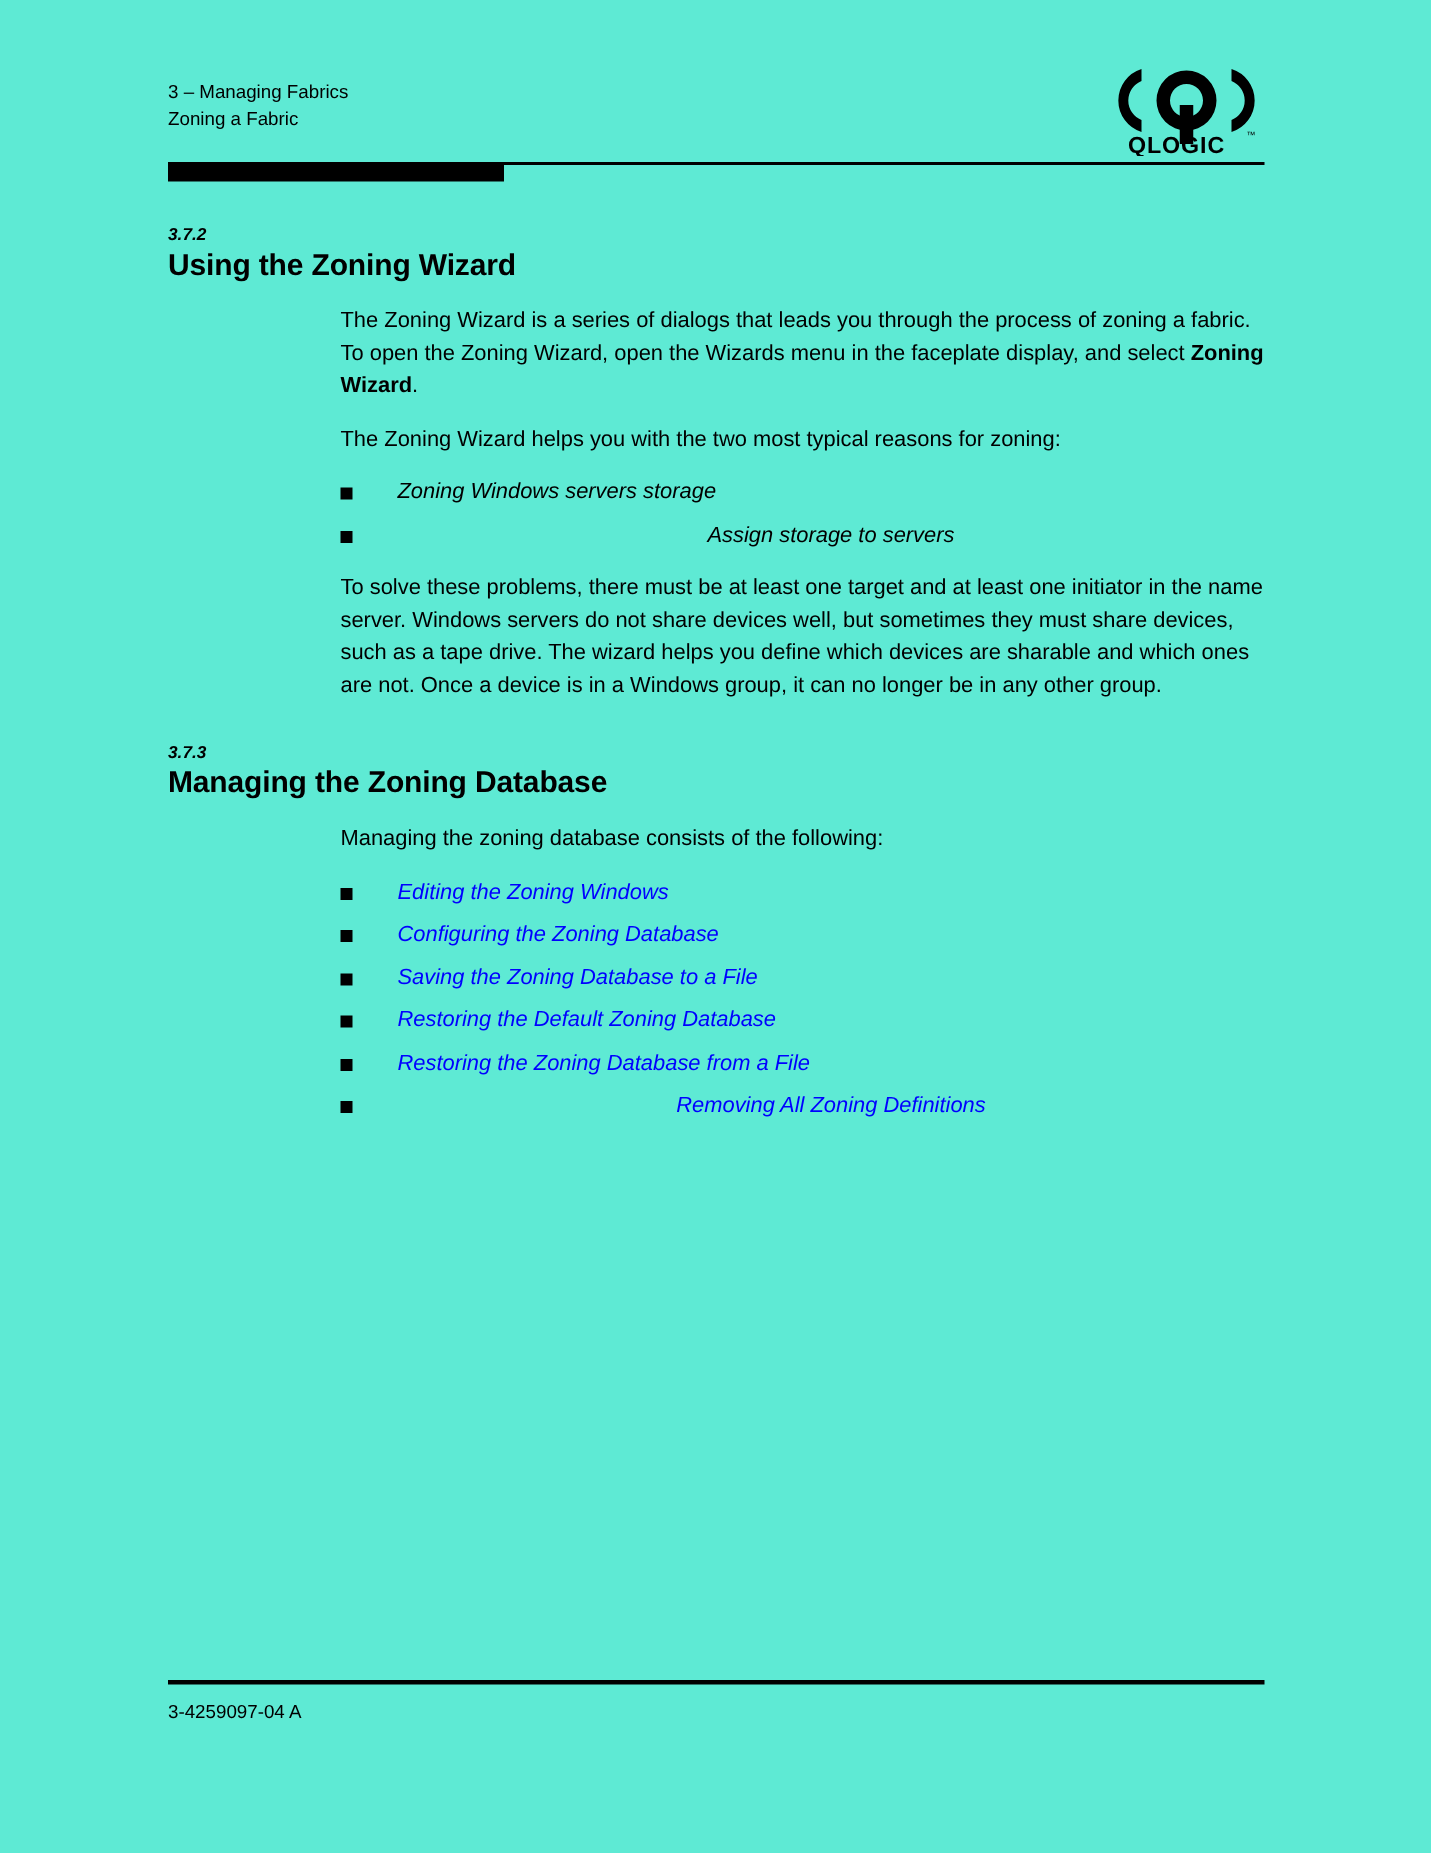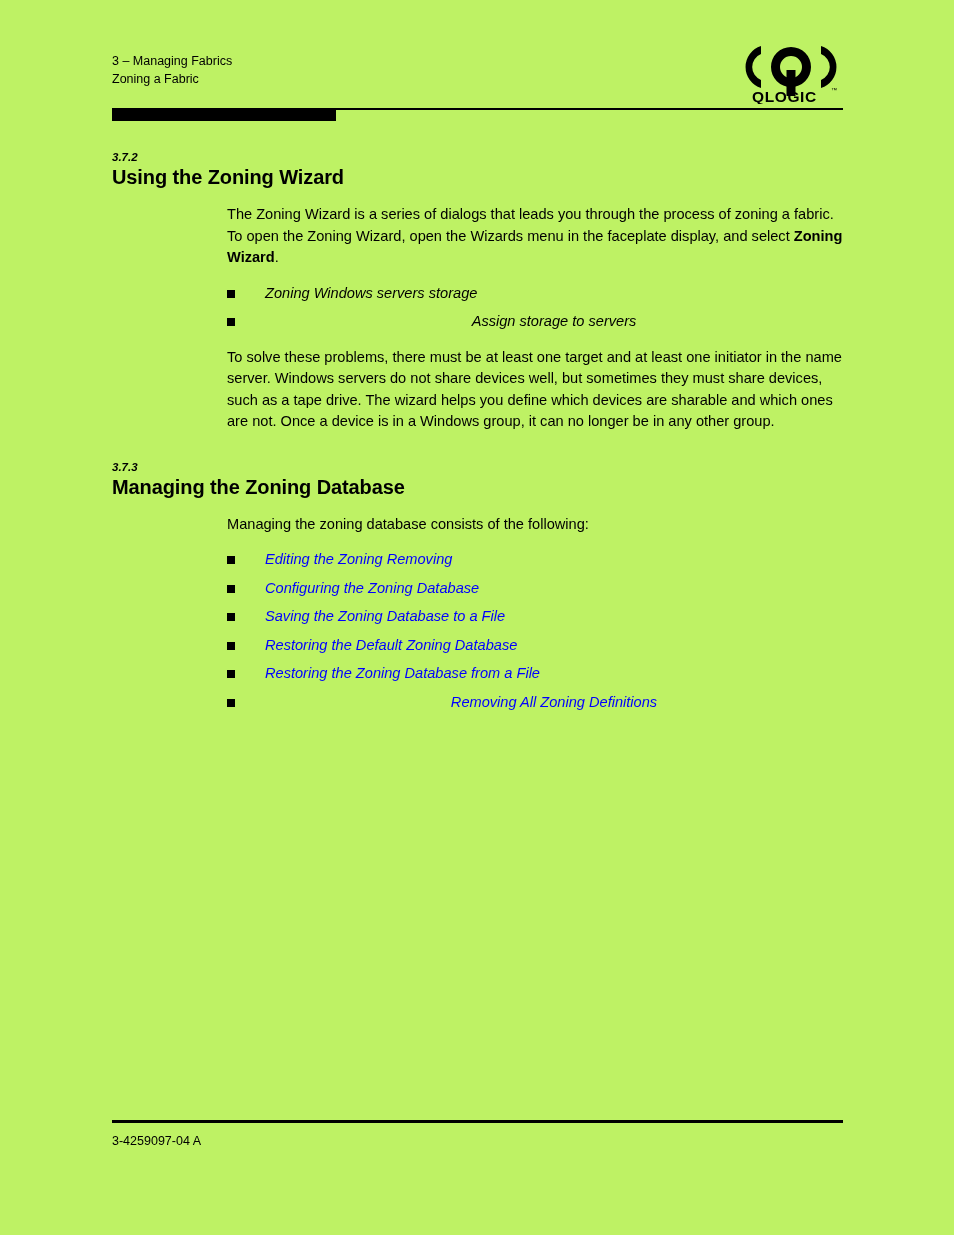--- a/index.html
+++ b/index.html
@@ -8,21 +8,21 @@
     background: #ffffff;
   }
   body {
     font-family: "Liberation Sans", sans-serif;
     color: #000000;
   }
   .page {
     position: relative;
     width: 954px;
     height: 1235px;
-    background: #bef264;
+    background: #5eead4;
     overflow: hidden;
   }
 
   
   .header {
     position: absolute;
     left: 112px;
     top: 52px;
     width: 731px;
   }
@@ -190,20 +190,21 @@
 
   <div class="content">
 
     <div>
       <div class="sec-num">3.7.2</div>
       <h2 class="sec-title">Using the Zoning Wizard</h2>
 
       <div class="body-col">
         <p class="para"><span>The Zoning Wizard is a series of dialogs that leads you through the process of zoning a fabric. To open the Zoning Wizard, open the Wizards menu in the faceplate display, and select </span><span class="b">Zoning Wizard</span><span>.</span></p>
 
+        <p class="para">The Zoning Wizard helps you with the two most typical reasons for zoning:</p>
 
         <ul class="bullets">
           <li>
             <span class="sq"></span>
             <span>Zoning Windows servers storage</span>
           </li>
           <li>
             <span class="sq"></span>
             <span>Assign storage to servers</span>
           </li>
@@ -216,21 +217,21 @@
     <div class="sec-block-2">
       <div class="sec-num">3.7.3</div>
       <h2 class="sec-title">Managing the Zoning Database</h2>
 
       <div class="body-col">
         <p class="para">Managing the zoning database consists of the following:</p>
 
         <ul class="bullets links">
           <li>
             <span class="sq"></span>
-            <a class="link">Editing the Zoning Removing</a>
+            <a class="link">Editing the Zoning Windows</a>
           </li>
           <li>
             <span class="sq"></span>
             <a class="link">Configuring the Zoning Database</a>
           </li>
           <li>
             <span class="sq"></span>
             <a class="link">Saving the Zoning Database to a File</a>
           </li>
           <li>

